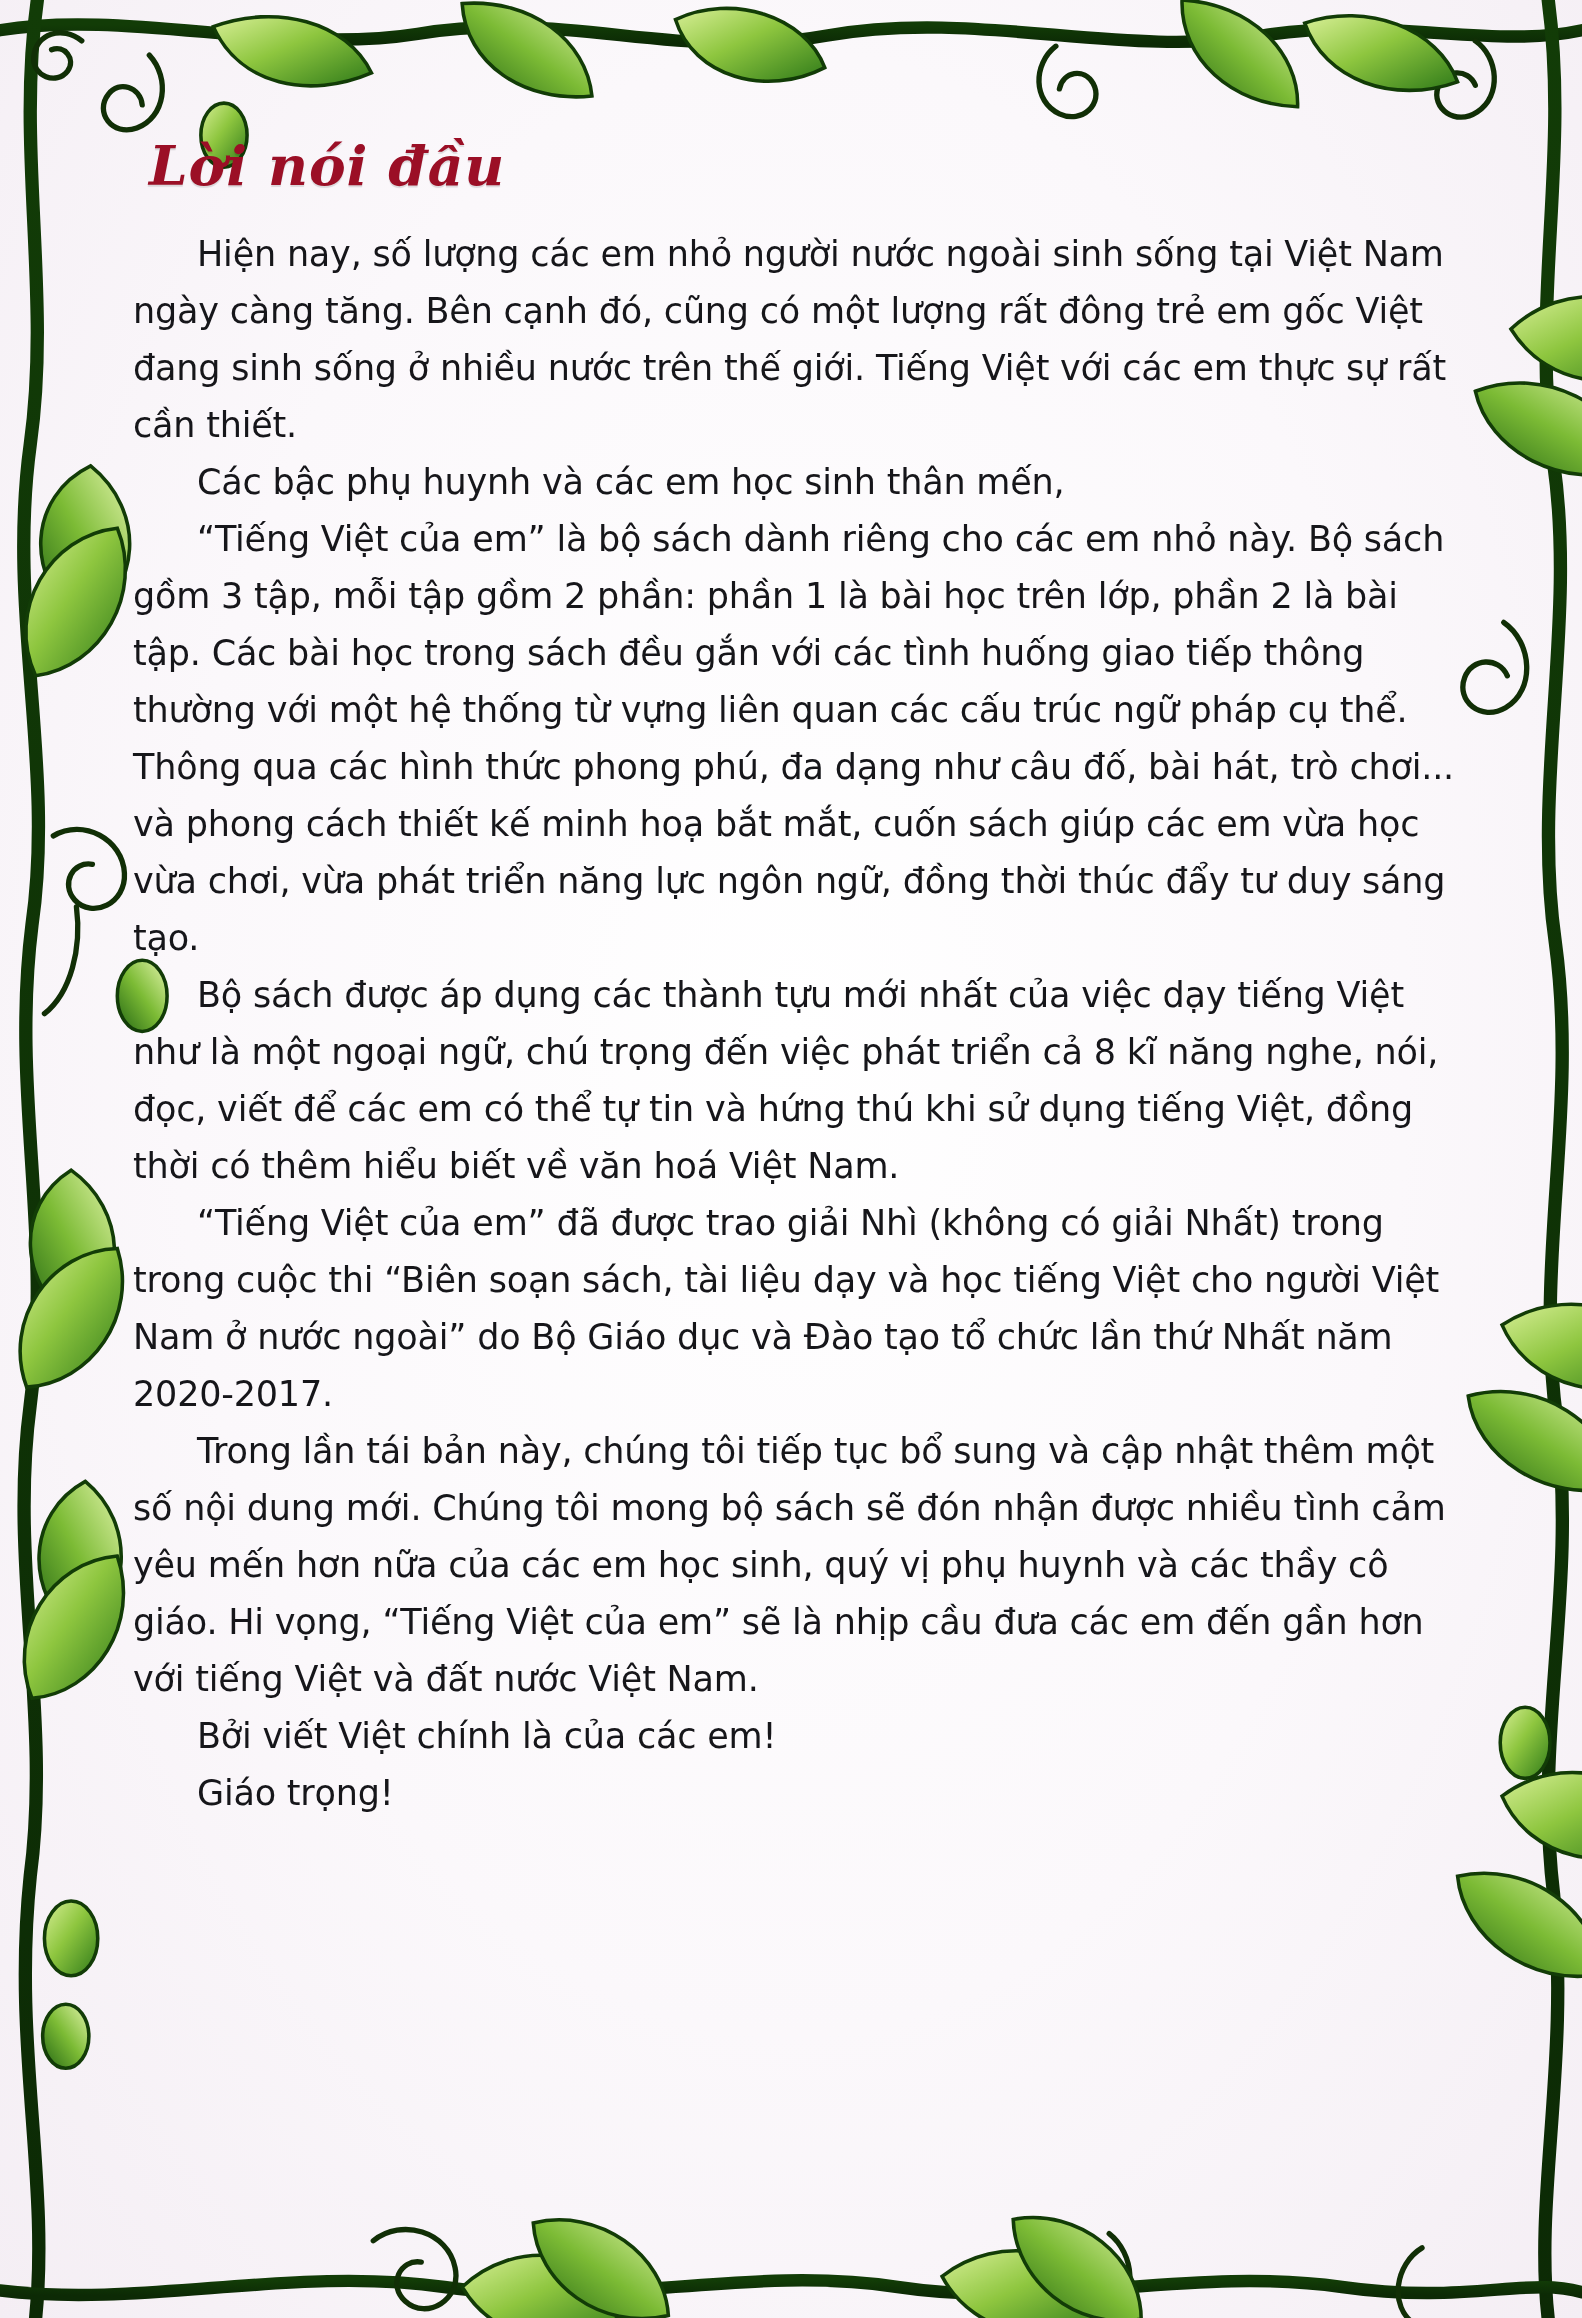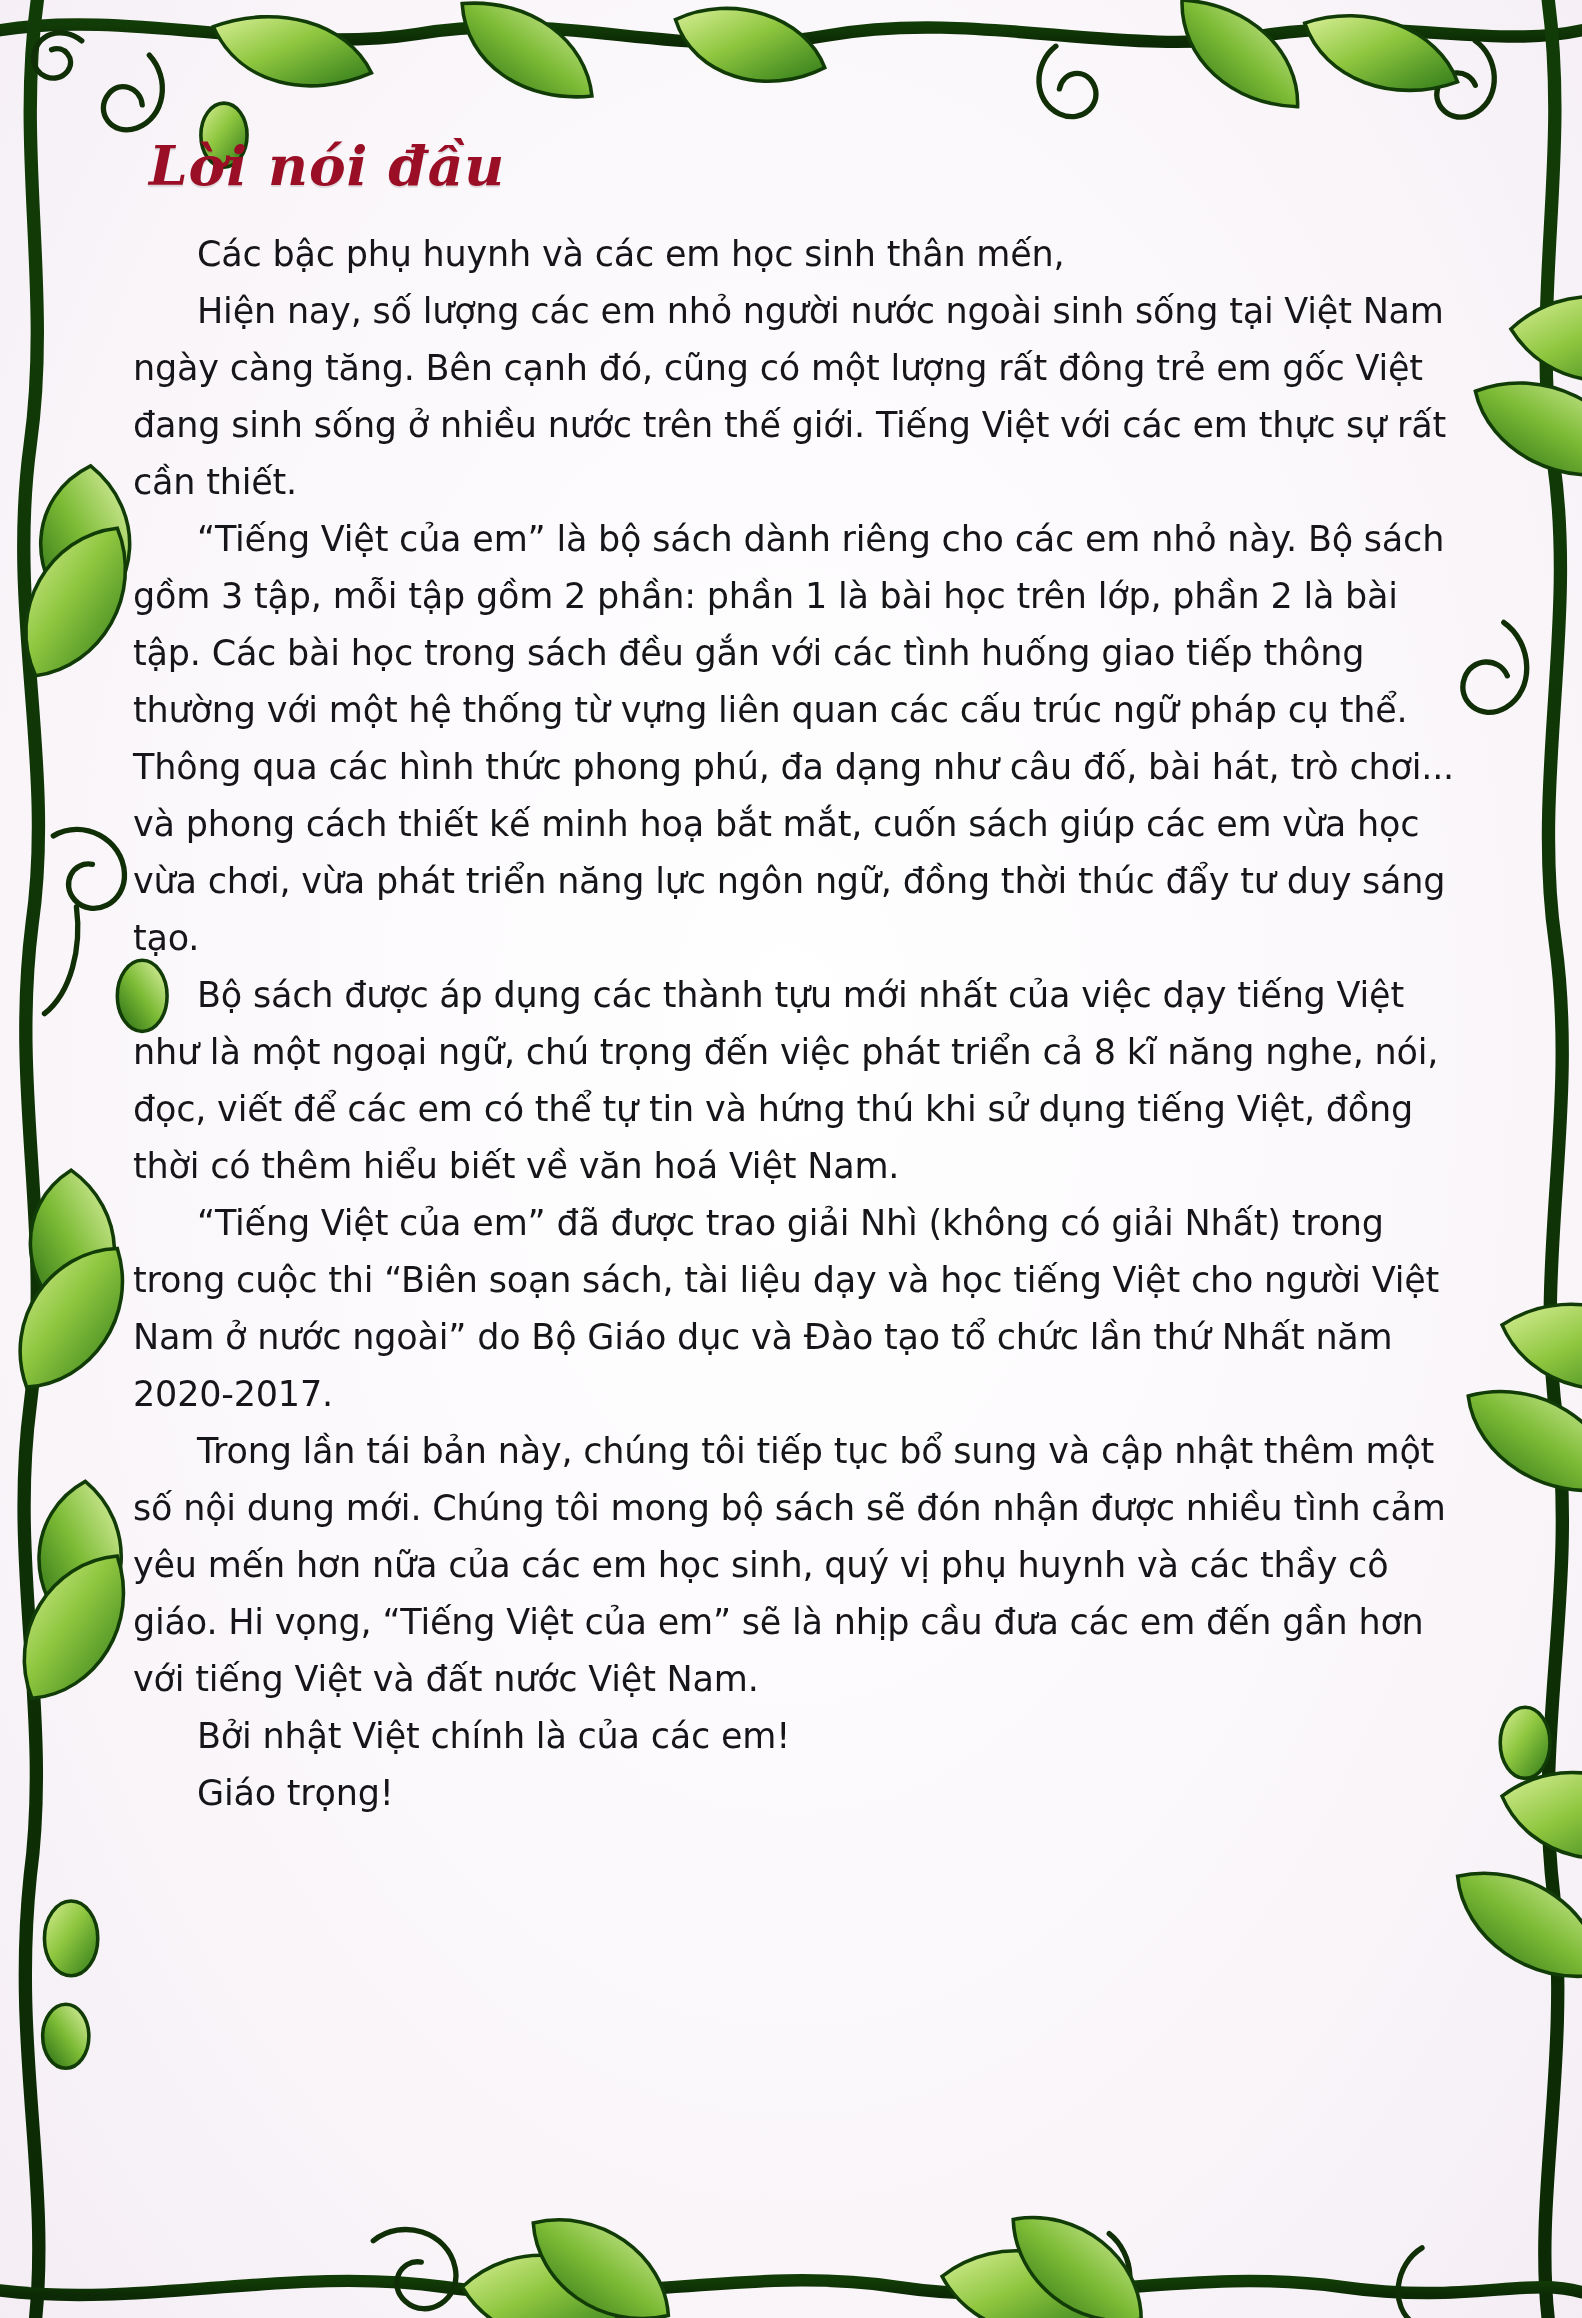--- a/index.html
+++ b/index.html
@@ -168,25 +168,25 @@
         <ellipse cx="74" cy="2290" rx="26" ry="36" fill="url(#leafGrad2)" stroke="#123c07" stroke-width="4"></ellipse>
         <ellipse cx="1716" cy="1960" rx="28" ry="40" fill="url(#leafGrad)" stroke="#123c07" stroke-width="4"></ellipse>
       </g>
     </svg>
   </div>
 
   <div class="content">
     <h1 class="heading">Lời nói đầu</h1>
 
     <div class="body-text">
+      <p>Hiện nay, số lượng các em nhỏ người nước ngoài sinh sống tại Việt Nam ngày càng tăng. Bên cạnh đó, cũng có một lượng rất đông trẻ em gốc Việt đang sinh sống ở nhiều nước trên thế giới. Tiếng Việt với các em thực sự rất cần thiết.</p>
       <p>Các bậc phụ huynh và các em học sinh thân mến,</p>
-      <p>Hiện nay, số lượng các em nhỏ người nước ngoài sinh sống tại Việt Nam ngày càng tăng. Bên cạnh đó, cũng có một lượng rất đông trẻ em gốc Việt đang sinh sống ở nhiều nước trên thế giới. Tiếng Việt với các em thực sự rất cần thiết.</p>
       <p>“Tiếng Việt của em” là bộ sách dành riêng cho các em nhỏ này. Bộ sách gồm 3 tập, mỗi tập gồm 2 phần: phần 1 là bài học trên lớp, phần 2 là bài tập. Các bài học trong sách đều gắn với các tình huống giao tiếp thông thường với một hệ thống từ vựng liên quan các cấu trúc ngữ pháp cụ thể. Thông qua các hình thức phong phú, đa dạng như câu đố, bài hát, trò chơi... và phong cách thiết kế minh hoạ bắt mắt, cuốn sách giúp các em vừa học vừa chơi, vừa phát triển năng lực ngôn ngữ, đồng thời thúc đẩy tư duy sáng tạo.</p>
       <p>Bộ sách được áp dụng các thành tựu mới nhất của việc dạy tiếng Việt như là một ngoại ngữ, chú trọng đến việc phát triển cả 8 kĩ năng nghe, nói, đọc, viết để các em có thể tự tin và hứng thú khi sử dụng tiếng Việt, đồng thời có thêm hiểu biết về văn hoá Việt Nam.</p>
       <p>“Tiếng Việt của em” đã được trao giải Nhì (không có giải Nhất) trong trong cuộc thi “Biên soạn sách, tài liệu dạy và học tiếng Việt cho người Việt Nam ở nước ngoài” do Bộ Giáo dục và Đào tạo tổ chức lần thứ Nhất năm 2020-2017.</p>
       <p>Trong lần tái bản này, chúng tôi tiếp tục bổ sung và cập nhật thêm một số nội dung mới. Chúng tôi mong bộ sách sẽ đón nhận được nhiều tình cảm yêu mến hơn nữa của các em học sinh, quý vị phụ huynh và các thầy cô giáo. Hi vọng, “Tiếng Việt của em” sẽ là nhịp cầu đưa các em đến gần hơn với tiếng Việt và đất nước Việt Nam.</p>
-      <p>Bởi nhật Việt chính là của các em!</p>
+      <p>Bởi viết Việt chính là của các em!</p>
       <p>Giáo trọng!</p>
     </div>
   </div>
 
 </div>
 
 
 </body></html>

